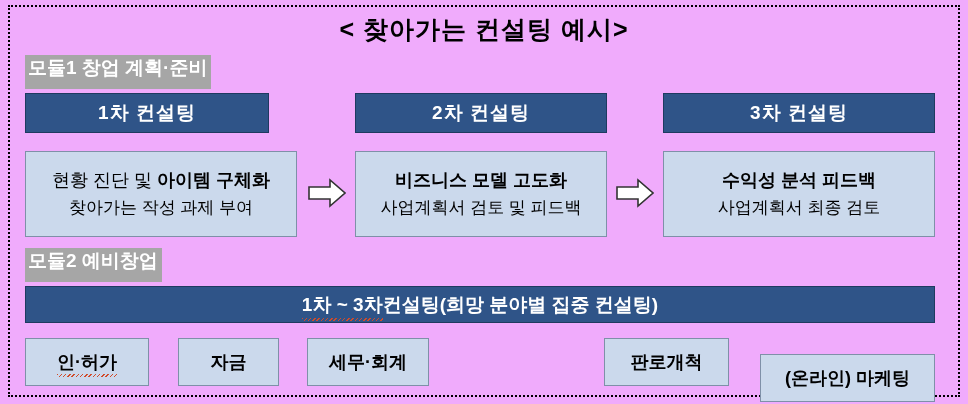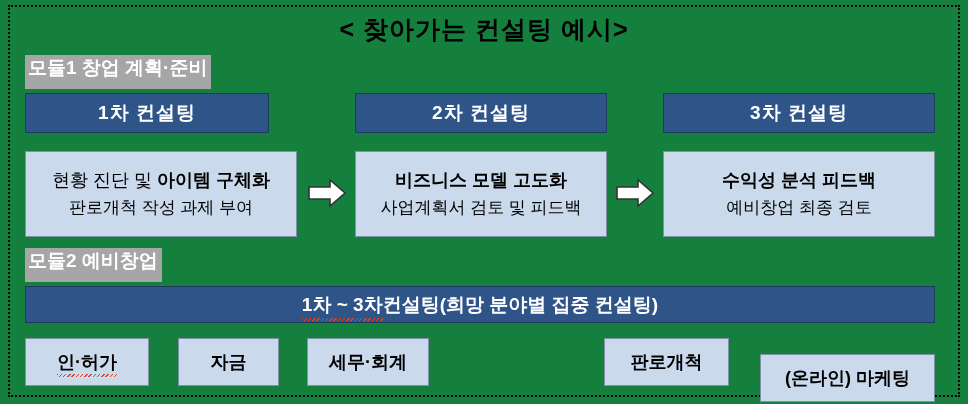--- a/index.html
+++ b/index.html
@@ -11,21 +11,21 @@
   body {
     font-family: "Liberation Sans", "DejaVu Sans", sans-serif;
     color: #000000;
   }
 
   #page {
     position: relative;
     width: 968px;
     height: 404px;
     box-sizing: border-box;
-    background: #15803d;
+    background: #f0abfc;
     overflow: hidden;
     text-decoration: underline;
   }
 
   
   .outer-frame {
     position: absolute;
     left: 8px;
     top: 5px;
     width: 952px;
@@ -194,21 +194,21 @@
   <div class="page-title">&lt; 찾아가는 컨설팅 예시&gt;</div>
 
   <div class="module-label" id="module1-label">모듈1 창업 계획·준비</div>
 
   <div class="stage-header" id="stage-1-header">1차 컨설팅</div>
 
   <div class="stage-body" id="stage-1-body">
     <div class="line1">
       <span class="thin">현황 진단 및 </span><span>아이템 구체화</span>
     </div>
-    <div class="line2">판로개척 작성 과제 부여</div>
+    <div class="line2">찾아가는 작성 과제 부여</div>
   </div>
 
   <div class="flow-arrow" id="arrow-1">
     <svg viewBox="0 0 38 30" preserveAspectRatio="none">
       <polygon points="1,9 22,9 22,2 37,15 22,28 22,21 1,21" fill="#ffffff" stroke="#333333" stroke-width="1.6"></polygon>
     </svg>
   </div>
 
   <div class="stage-header" id="stage-2-header">2차 컨설팅</div>
 
@@ -220,21 +220,21 @@
   <div class="flow-arrow" id="arrow-2">
     <svg viewBox="0 0 38 30" preserveAspectRatio="none">
       <polygon points="1,9 22,9 22,2 37,15 22,28 22,21 1,21" fill="#ffffff" stroke="#333333" stroke-width="1.6"></polygon>
     </svg>
   </div>
 
   <div class="stage-header" id="stage-3-header">3차 컨설팅</div>
 
   <div class="stage-body" id="stage-3-body">
     <div class="line1">수익성 분석 피드백</div>
-    <div class="line2">예비창업 최종 검토</div>
+    <div class="line2">사업계획서 최종 검토</div>
   </div>
 
   <div class="module-label" id="module2-label">모듈2 예비창업</div>
 
   <div id="wide-bar">
     <span class="squiggle">1차 ~ 3차</span>
       <span> 컨설팅(희망 분야별 집중 컨설팅)</span>
   </div>
 
   <div class="topic-chip" id="topic-0">

